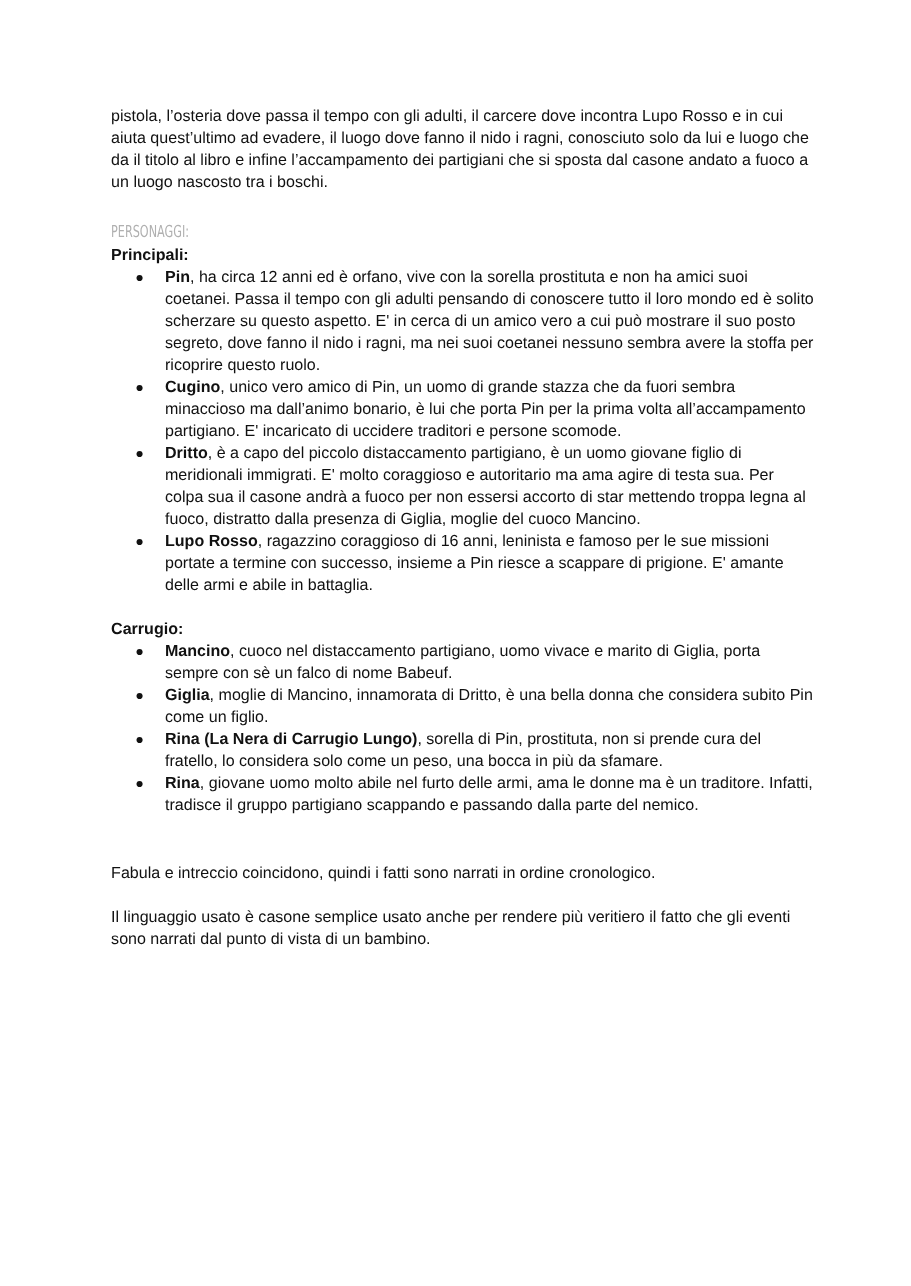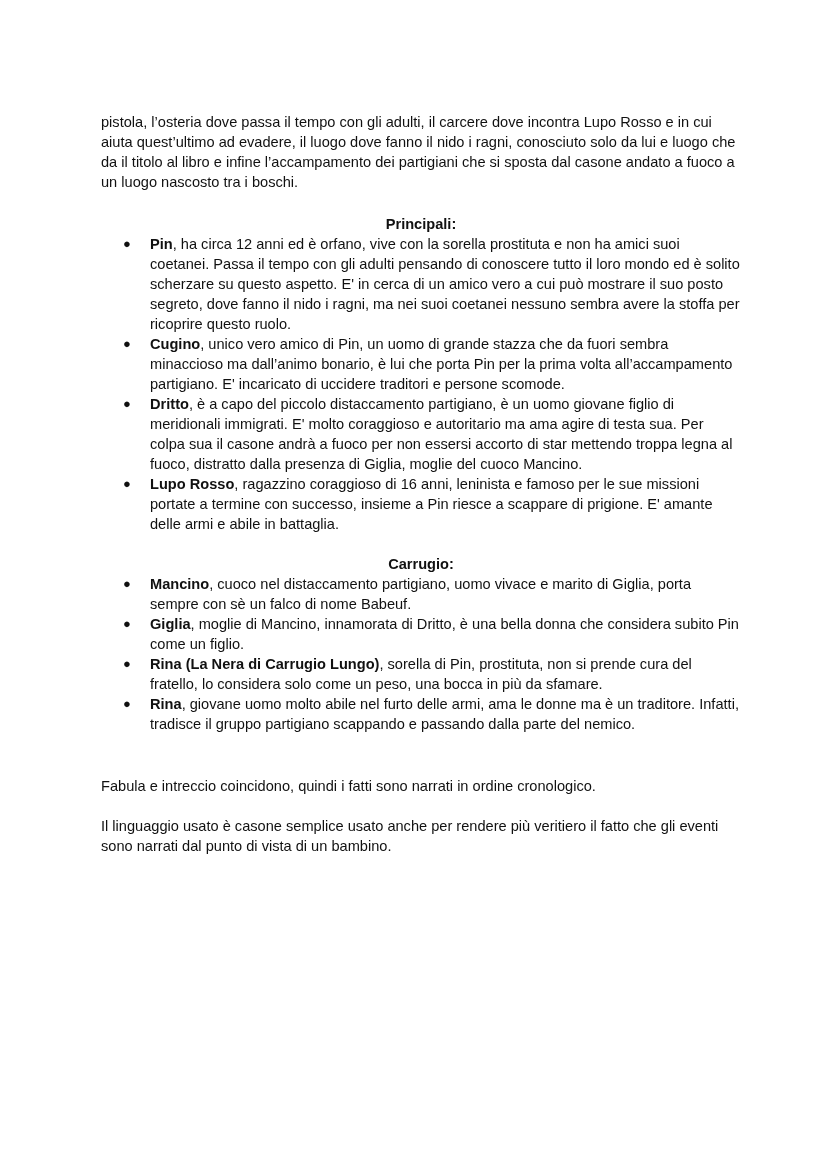--- a/index.html
+++ b/index.html
@@ -11,30 +11,29 @@
       width: 828px;
       height: 1169px;
       position: relative;
       overflow: hidden;
       font-family: "Liberation Sans", sans-serif;
       color: #111111;
     }
     .page {
       position: absolute;
       left: 101px;
-      top: 112px;
+      top: 96px;
       width: 640px;
       font-size: 14.6px;
       line-height: 20px;
     }
     p { margin: 0; }
     .subhead {
       font-weight: bold;
       margin: 0;
-      text-align: center;
     }
     ul.bullets {
       list-style: none;
       margin: 0;
       padding: 0 0 0 49px;
     }
     ul.bullets li {
       position: relative;
       margin: 0;
       padding: 0;
@@ -63,20 +62,23 @@
       font-weight: normal;
     }
   </style>
 </head>
 <body>
 
 <div class="page">
 
   <p class="block-intro">pistola, l’osteria dove passa il tempo con gli adulti, il carcere dove incontra Lupo Rosso e in cui aiuta quest’ultimo ad evadere, il luogo dove fanno il nido i ragni, conosciuto solo da lui e luogo che da il titolo al libro e infine l’accampamento dei partigiani che si sposta dal casone andato a fuoco a un luogo nascosto tra i boschi.</p>
 
+  <div class="personaggi-head">
+    <span class="hd">PERSONAGGI:</span>
+  </div>
 
   <p class="subhead">Principali:</p>
   <ul class="bullets">
     <li>
       <span class="bullet">●</span><span class="name">Pin</span><span>, ha circa 12 anni ed è orfano, vive con la sorella prostituta e non ha amici suoi coetanei. Passa il tempo con gli adulti pensando di conoscere tutto il loro mondo ed è solito scherzare su questo aspetto. E' in cerca di un amico vero a cui può mostrare il suo posto segreto, dove fanno il nido i ragni, ma nei suoi coetanei nessuno sembra avere la stoffa per ricoprire questo ruolo.</span>
     </li>
     <li>
       <span class="bullet">●</span><span class="name">Cugino</span><span>, unico vero amico di Pin, un uomo di grande stazza che da fuori sembra minaccioso ma dall’animo bonario, è lui che porta Pin per la prima volta all’accampamento partigiano. E' incaricato di uccidere traditori e persone scomode.</span>
     </li>
     <li>

